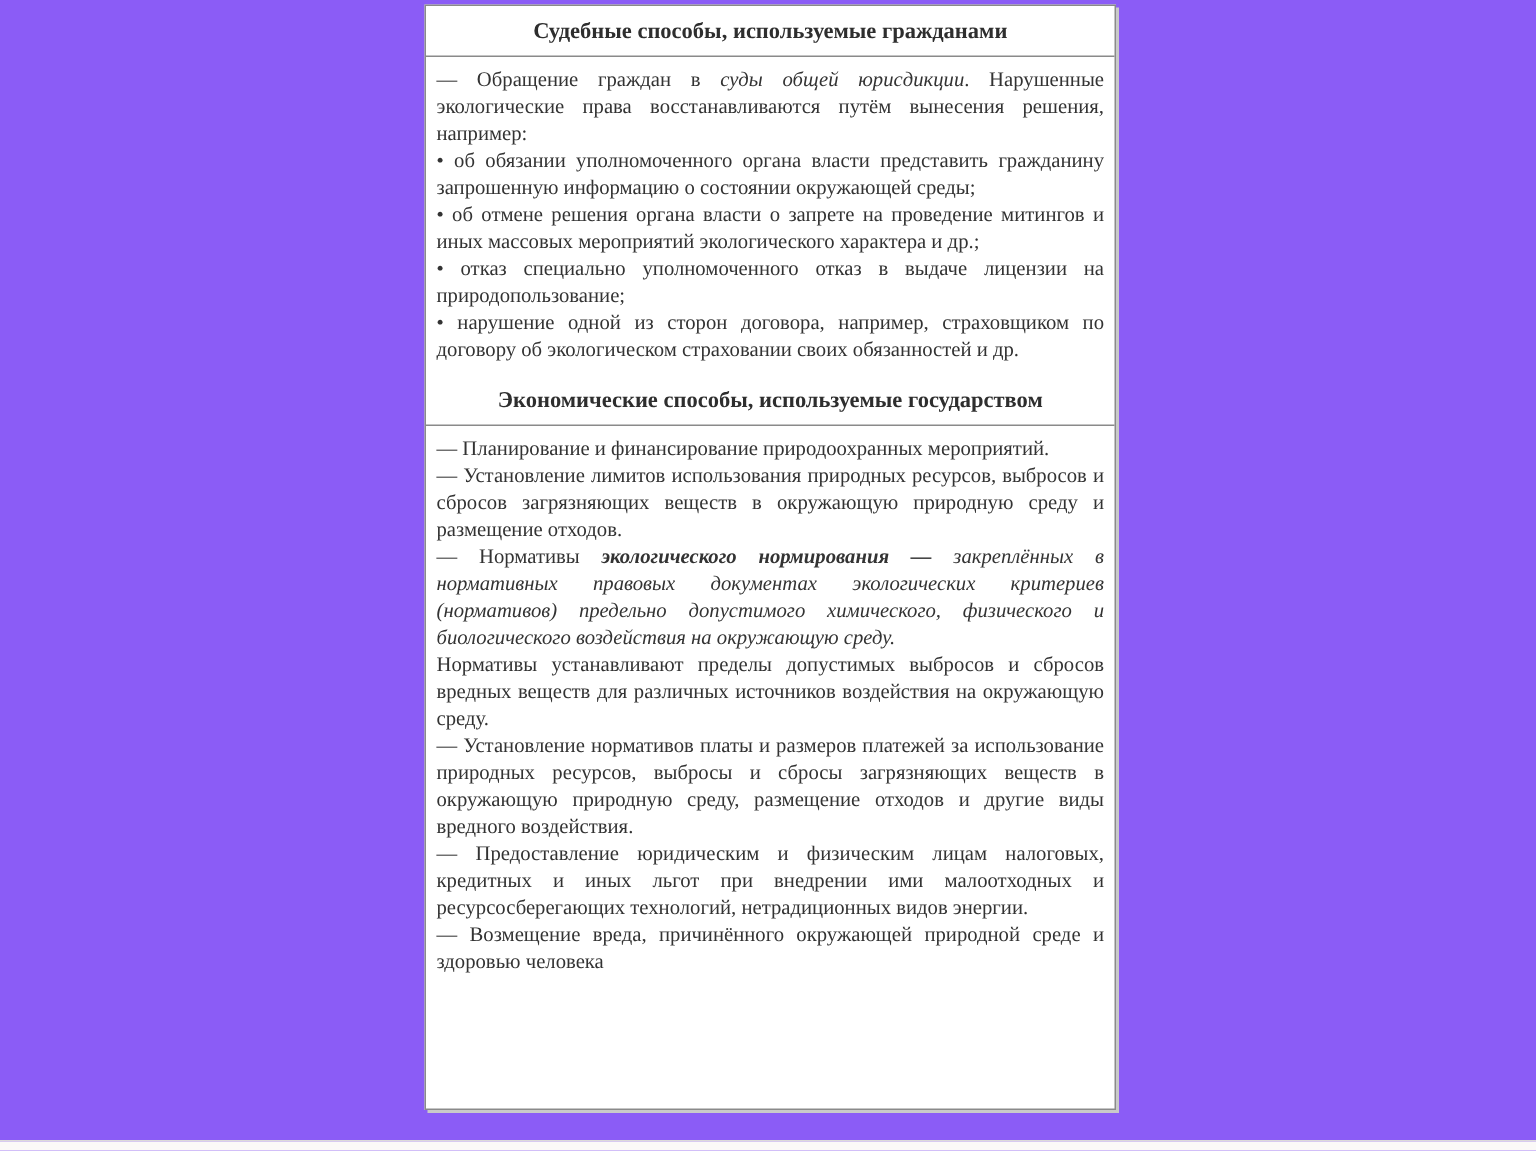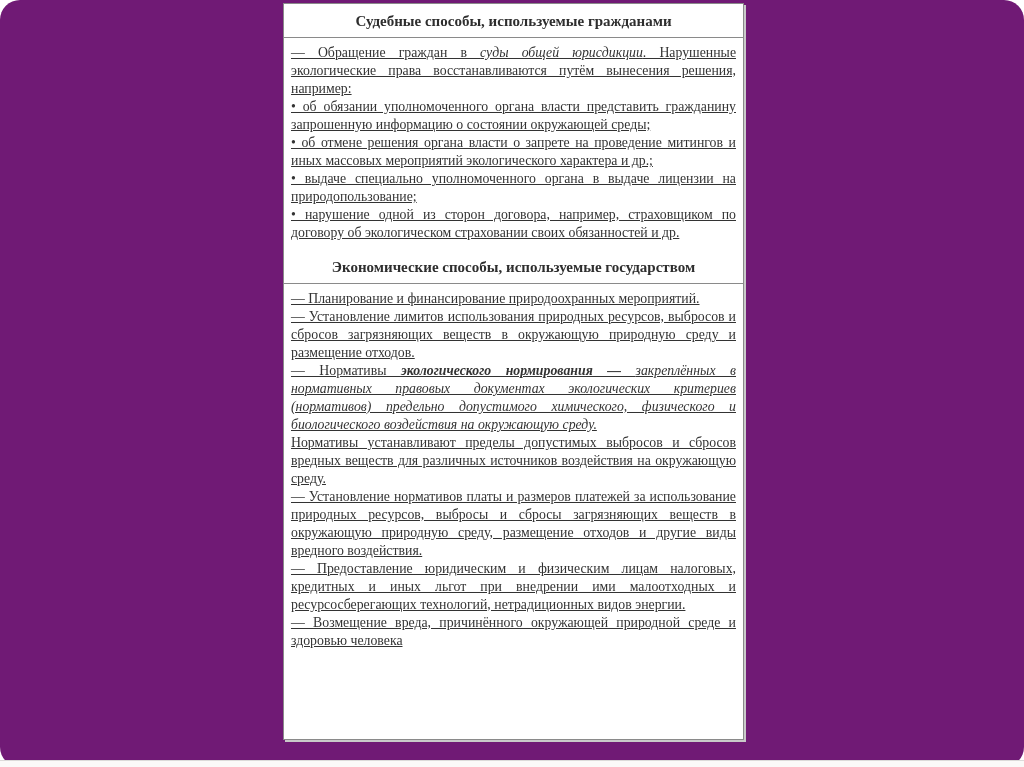--- a/index.html
+++ b/index.html
@@ -11,22 +11,21 @@
     height: 767px;
     position: relative;
     background: #ffffff;
     font-family: "Liberation Serif", "DejaVu Serif", serif;
     color: #333333;
     overflow: hidden;
   }
   .slide {
     position: absolute;
     inset: 0;
-    background: #701a75;
-    border-radius: 20px;
+    background: #8b5cf6;
   }
   .table-box {
     position: absolute;
     left: 283px;
     top: 3px;
     width: 461px;
     min-height: 737px;
     box-sizing: border-box;
     border: 1px solid #8a8a8a;
     background: #ffffff;
@@ -53,21 +52,20 @@
     text-align: justify;
     color: #333333;
     border-bottom: 1px solid #8a8a8a;
   }
   .section-body:last-child {
     border-bottom: 0;
   }
   .section-body p {
     margin: 0;
     padding: 0;
-    text-decoration: underline;
   }
   .it  { font-style: italic; }
   .bit { font-style: italic; font-weight: bold; }
   .slide-edge-line {
     position: absolute;
     left: 0;
     right: 0;
     top: 760px;
     height: 1px;
     background: #dcdad9;
@@ -84,21 +82,21 @@
 </head>
 <body>
 
 <div class="slide">
   <div class="table-box">
       <div class="section-header">Судебные способы, используемые гражданами</div>
       <div class="section-body">
         <p><span>— Обращение граждан в </span><span class="it">суды общей юрисдикции</span><span>. Нарушенные экологические права восстанавливаются путём вынесения решения, например:</span></p>
         <p><span>• об обязании уполномоченного органа власти представить гражданину запрошенную информацию о состоянии окружающей среды;</span></p>
         <p><span>• об отмене решения органа власти о запрете на проведение митингов и иных массовых мероприятий экологического характера и др.;</span></p>
-        <p><span>• выдаче специально уполномоченного органа в выдаче лицензии на природопользование;</span></p>
+        <p><span>• отказ специально уполномоченного отказ в выдаче лицензии на природопользование;</span></p>
         <p><span>• нарушение одной из сторон договора, например, страховщиком по договору об экологическом страховании своих обязанностей и др.</span></p>
       </div>
       <div class="section-header">Экономические способы, используемые государством</div>
       <div class="section-body">
         <p><span>— Планирование и финансирование природоохранных мероприятий.</span></p>
         <p><span>— Установление лимитов использования природных ресурсов, выбросов и сбросов загрязняющих веществ в окружающую природную среду и размещение отходов.</span></p>
         <p><span>— Нормативы </span><span class="bit">экологического нормирования — </span><span class="it">закреплённых в нормативных правовых документах экологических критериев (нормативов) предельно допустимого химического, физического и биологического воздействия на окружающую среду.</span></p>
         <p><span>Нормативы устанавливают пределы допустимых выбросов и сбросов вредных веществ для различных источников воздействия на окружающую среду.</span></p>
         <p><span>— Установление нормативов платы и размеров платежей за использование природных ресурсов, выбросы и сбросы загрязняющих веществ в окружающую природную среду, размещение отходов и другие виды вредного воздействия.</span></p>
         <p><span>— Предоставление юридическим и физическим лицам налоговых, кредитных и иных льгот при внедрении ими малоотходных и ресурсосберегающих технологий, нетрадиционных видов энергии.</span></p>

